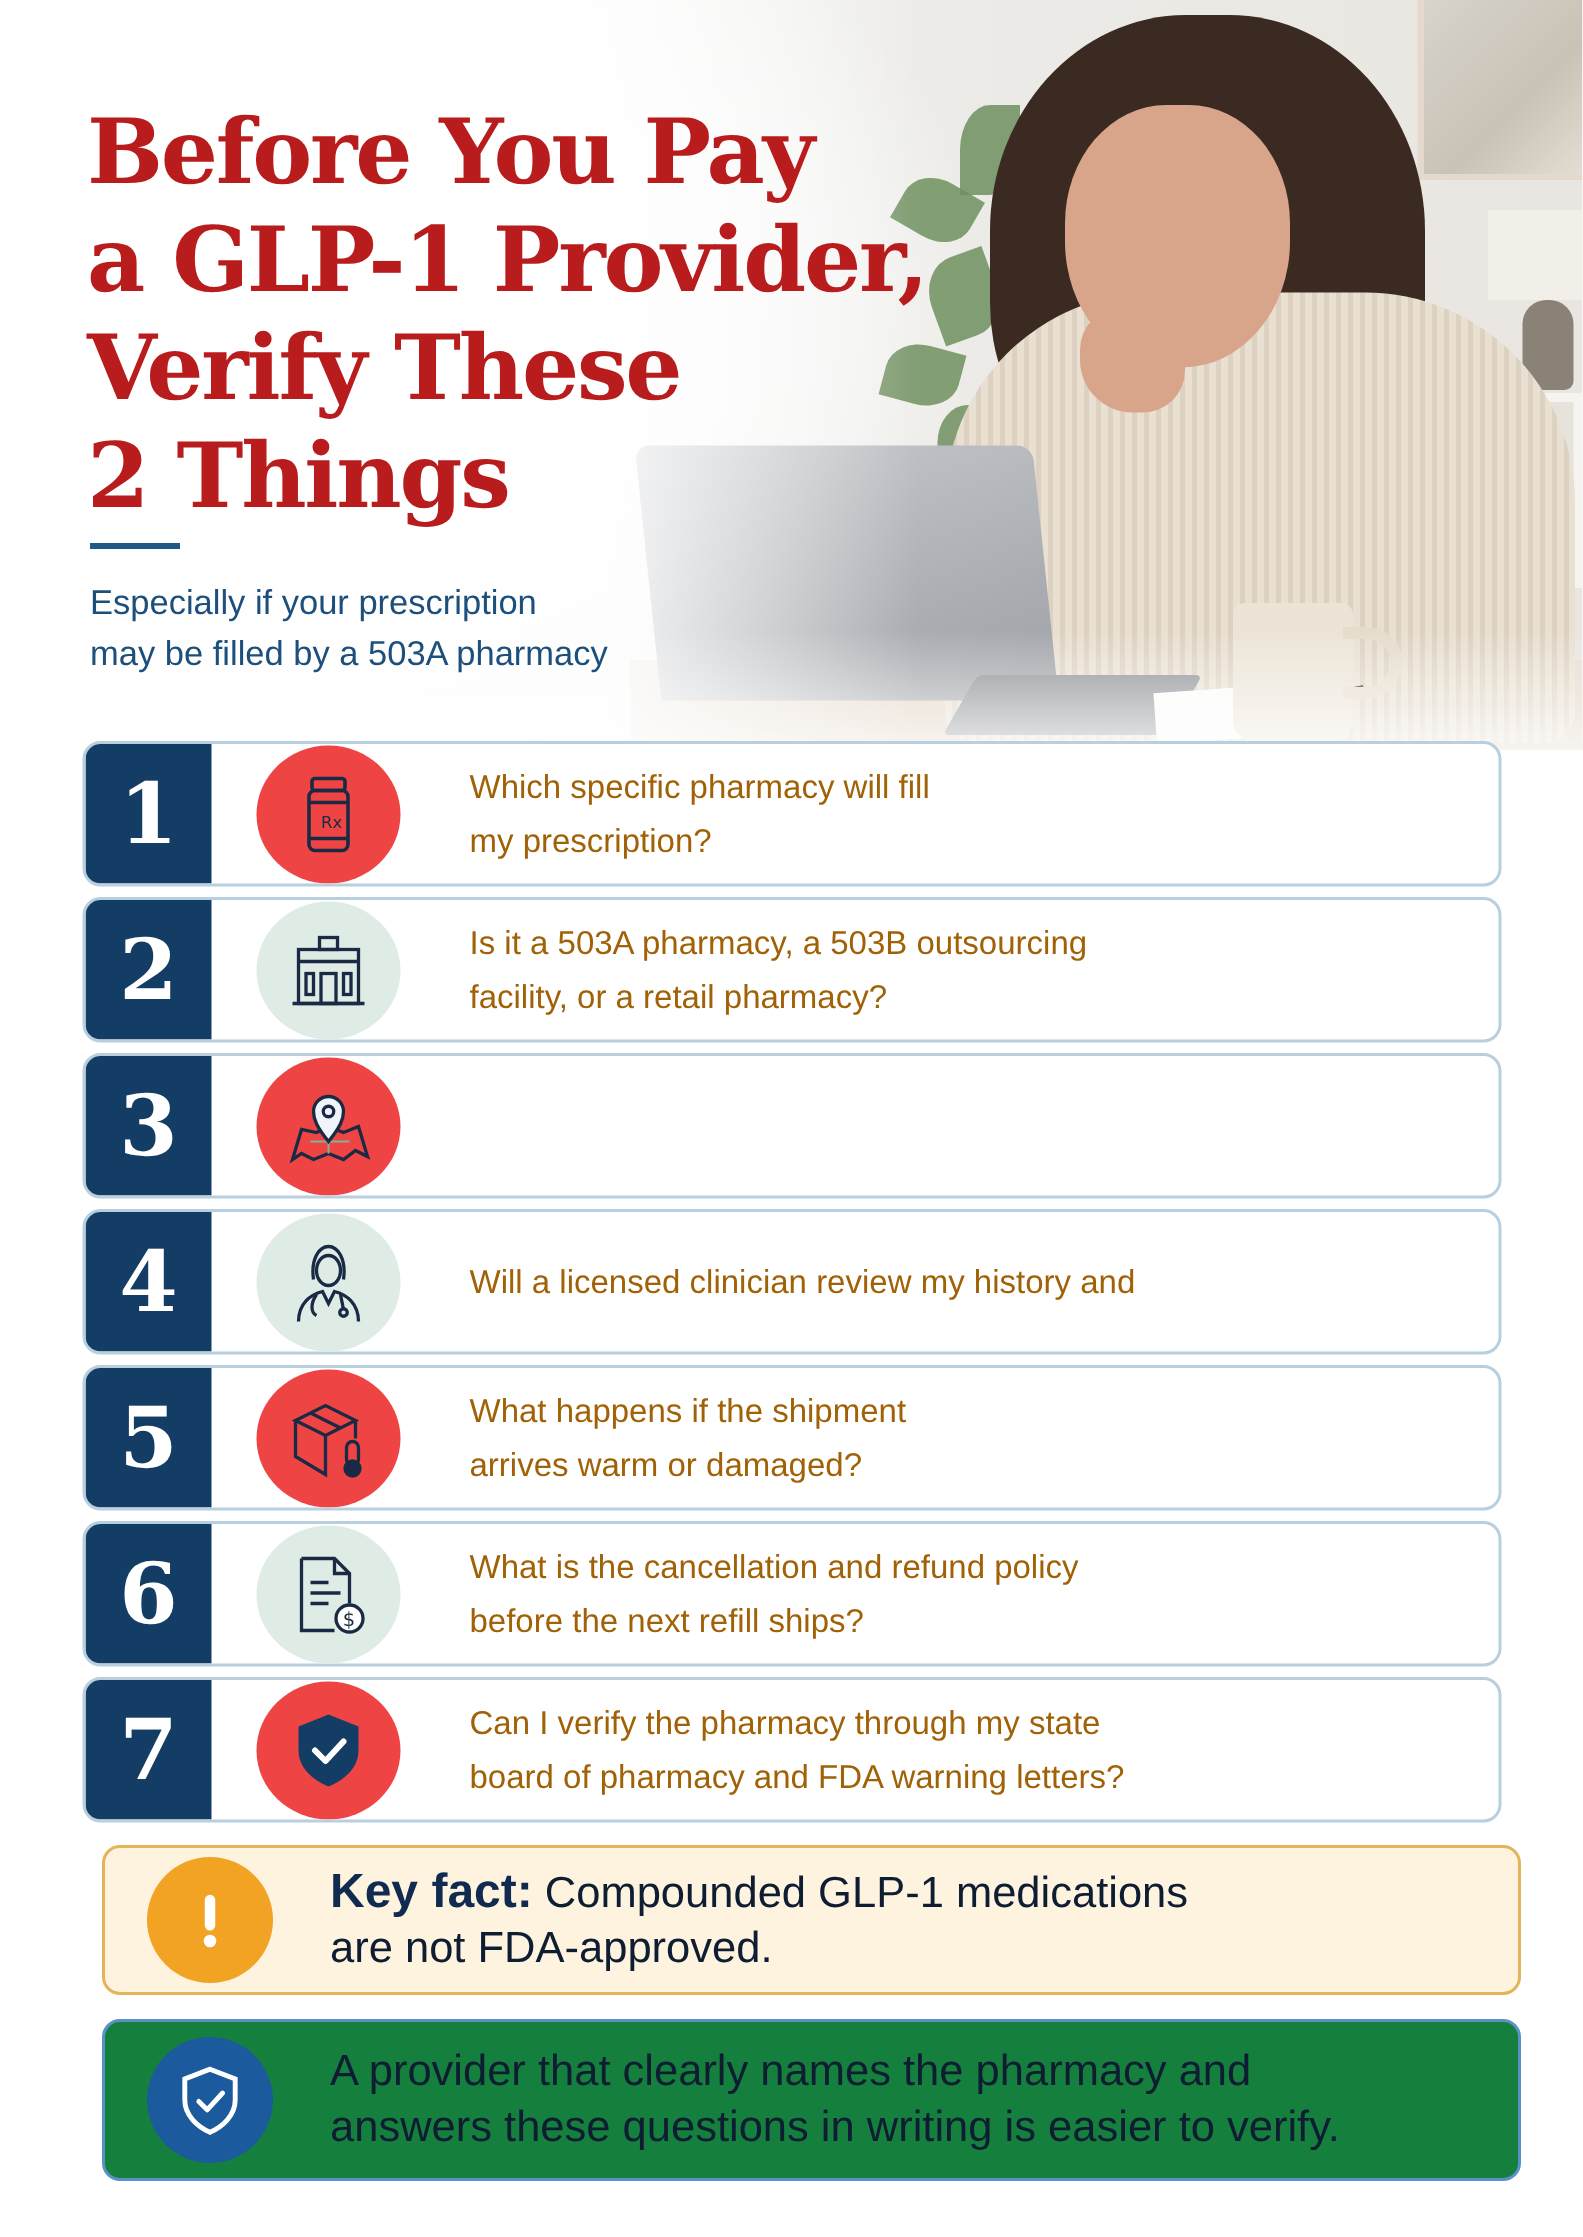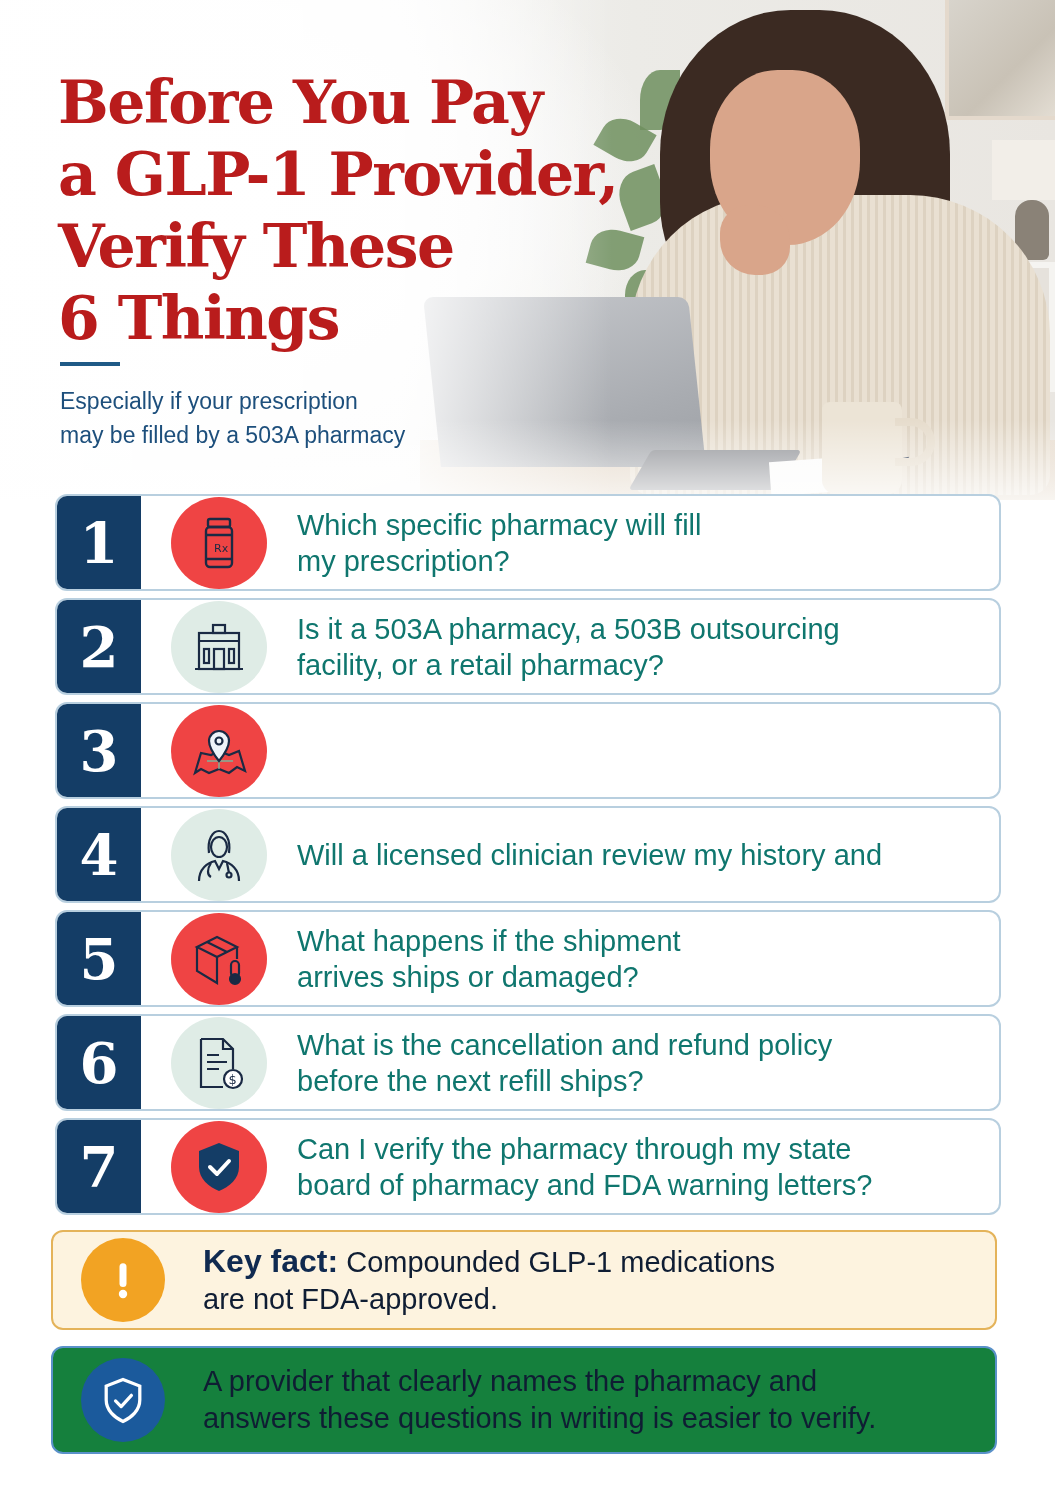--- a/index.html
+++ b/index.html
@@ -91,28 +91,28 @@
     color: #ffffff; font-size: 56px;
   }
   .item-icon {
     margin-left: 30px; width: 96px; height: 92px; border-radius: 50%;
     display: flex; align-items: center; justify-content: center; flex-shrink: 0;
   }
   .item-icon.blue { background: #ef4444; }
   .item-icon.green { background: #dfece6; }
   .item-icon svg { width: 60px; height: 60px; }
   .item-text {
-    margin-left: 30px; font-size: 29px; line-height: 36px; color: #0f766e;
+    margin-left: 46px; font-size: 22px; line-height: 36px; color: #a16207;
     font-family: "Liberation Sans", "DejaVu Sans", sans-serif;
   }
   .item-text span { display: block; white-space: nowrap; }
 
   
   .callout {
-    position: absolute; left: 51px; width: 946px; border-radius: 12px;
+    position: absolute; left: 68px; width: 946px; border-radius: 12px;
     display: flex; align-items: center;
   }
   .callout-key { top: 1230px; height: 100px; background: #fdf3df; border: 2px solid #e4b35a; }
   .callout-tip { top: 1346px; height: 108px; background: #15803d; border: 2px solid #5a91c9; }
   .callout-icon {
     margin-left: 28px; width: 84px; height: 84px; border-radius: 50%;
     display: flex; align-items: center; justify-content: center; flex-shrink: 0;
   }
   .callout-key .callout-icon { background: #f2a323; }
   .callout-tip .callout-icon { background: #1b5a9c; }
@@ -149,21 +149,21 @@
   <div class="mug"></div>
   <div class="mug-handle"></div>
   <div class="hero-fade"></div>
   <div class="hero-fade-bottom"></div>
 </div>
 
 <h1 class="title">
   <span class="title-line">Before You Pay</span>
   <span class="title-line">a GLP-1 Provider,</span>
   <span class="title-line">Verify These</span>
-  <span class="title-line">6 Things</span>
+  <span class="title-line">2 Things</span>
 </h1>
 <div class="title-rule"></div>
 <p class="subtitle">
   <span>Especially if your prescription</span>
   <span>may be filled by a 503A pharmacy</span>
 </p>
 
 <div class="checklist">
 
   <div class="item" style="top:0px;">
@@ -238,21 +238,21 @@
         <path d="M8 18 L28 8 L48 18 L28 28 Z"></path>
         <path d="M8 18 L8 42 L28 54 L28 28"></path>
         <path d="M48 18 L48 30"></path>
         <path d="M18 13 L38 23"></path>
         <rect x="42" y="32" width="8" height="16" rx="4"></rect>
         <circle cx="46" cy="50" r="5" fill="#1a2a44"></circle>
       </svg>
     </div>
     <div class="item-text">
       <span>What happens if the shipment</span>
-      <span>arrives ships or damaged?</span>
+      <span>arrives warm or damaged?</span>
     </div>
   </div>
 
   <div class="item" style="top:520px;">
     <div class="item-num">6</div>
     <div class="item-icon green">
       <svg viewBox="0 0 60 60" fill="none" stroke="#1a2a44" stroke-width="2.2">
         <path d="M12 6 L34 6 L44 16 L44 36"></path>
         <path d="M12 6 L12 54 L34 54"></path>
         <path d="M34 6 L34 16 L44 16"></path>

